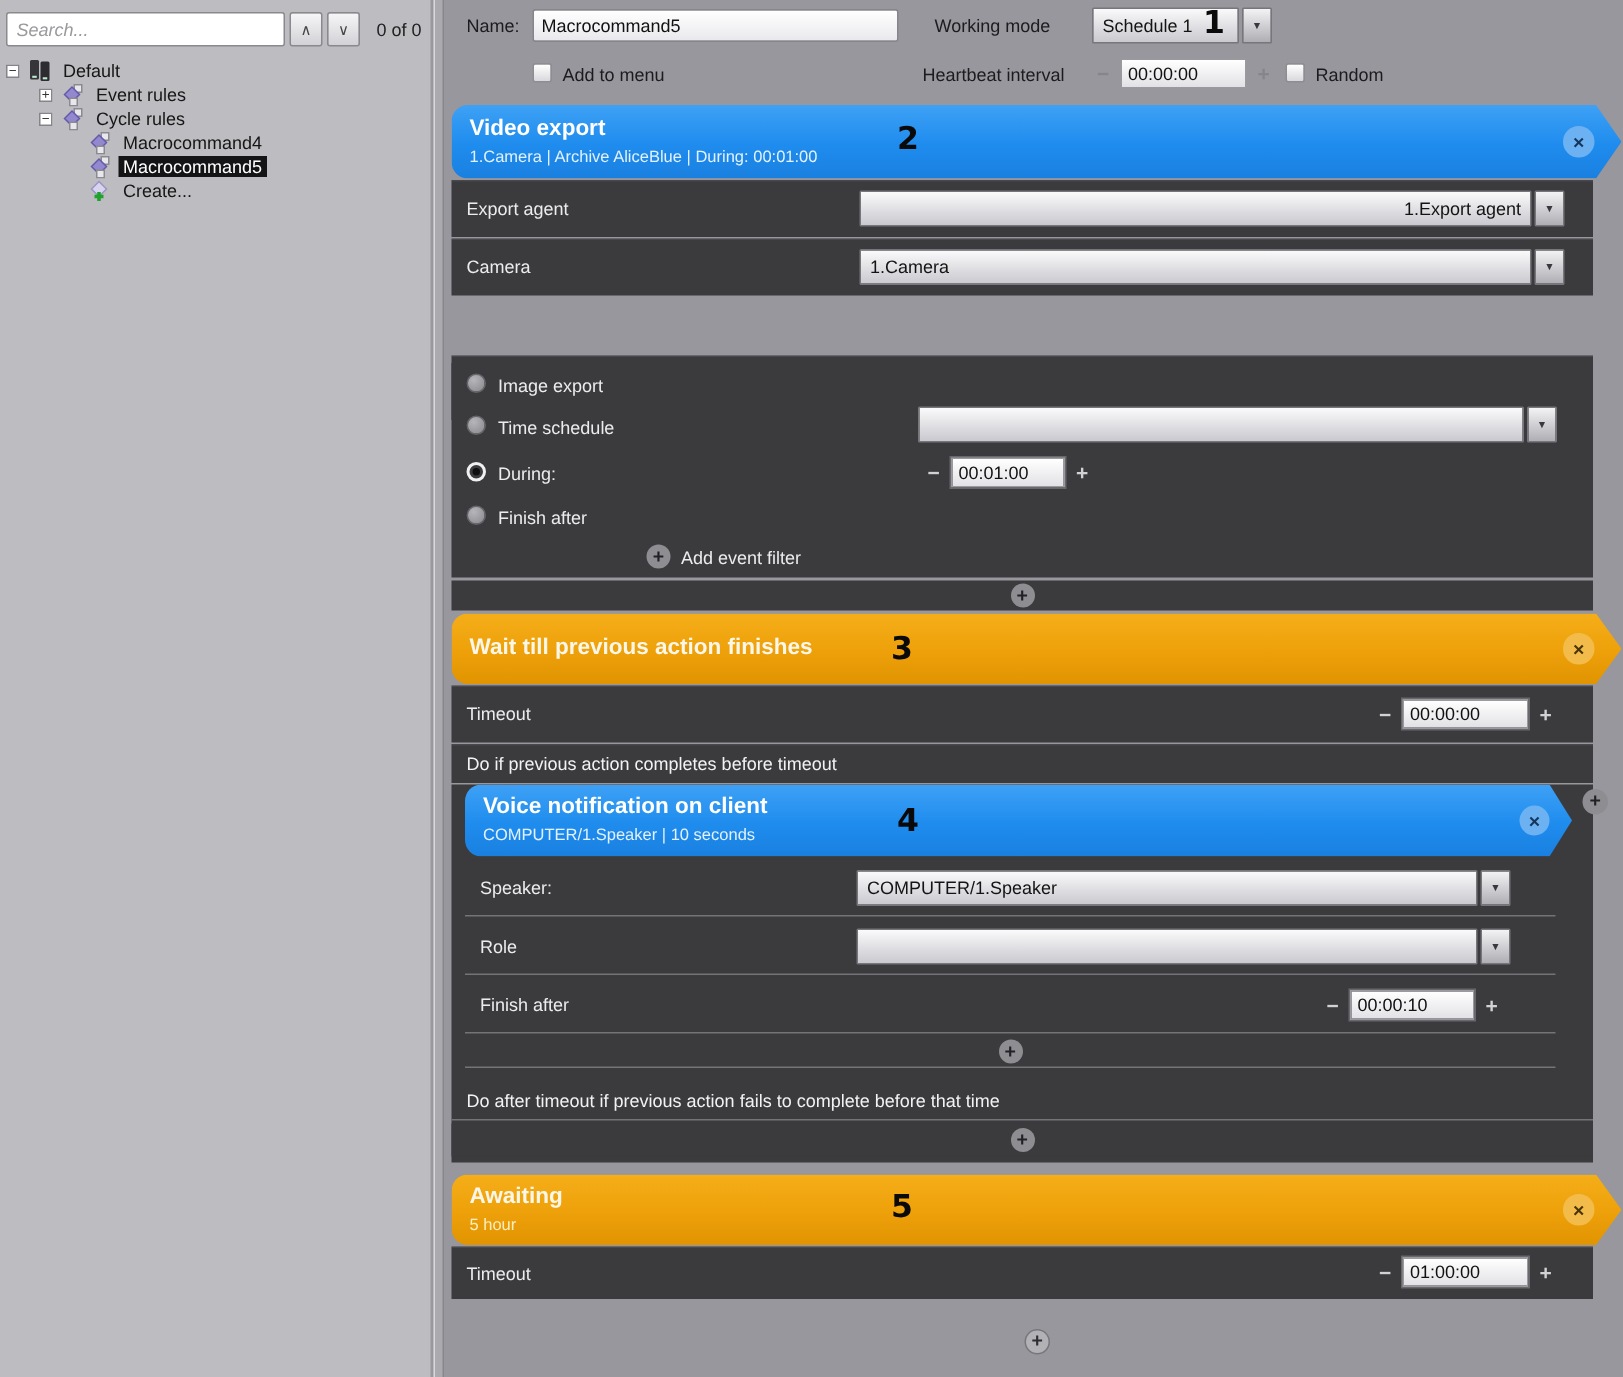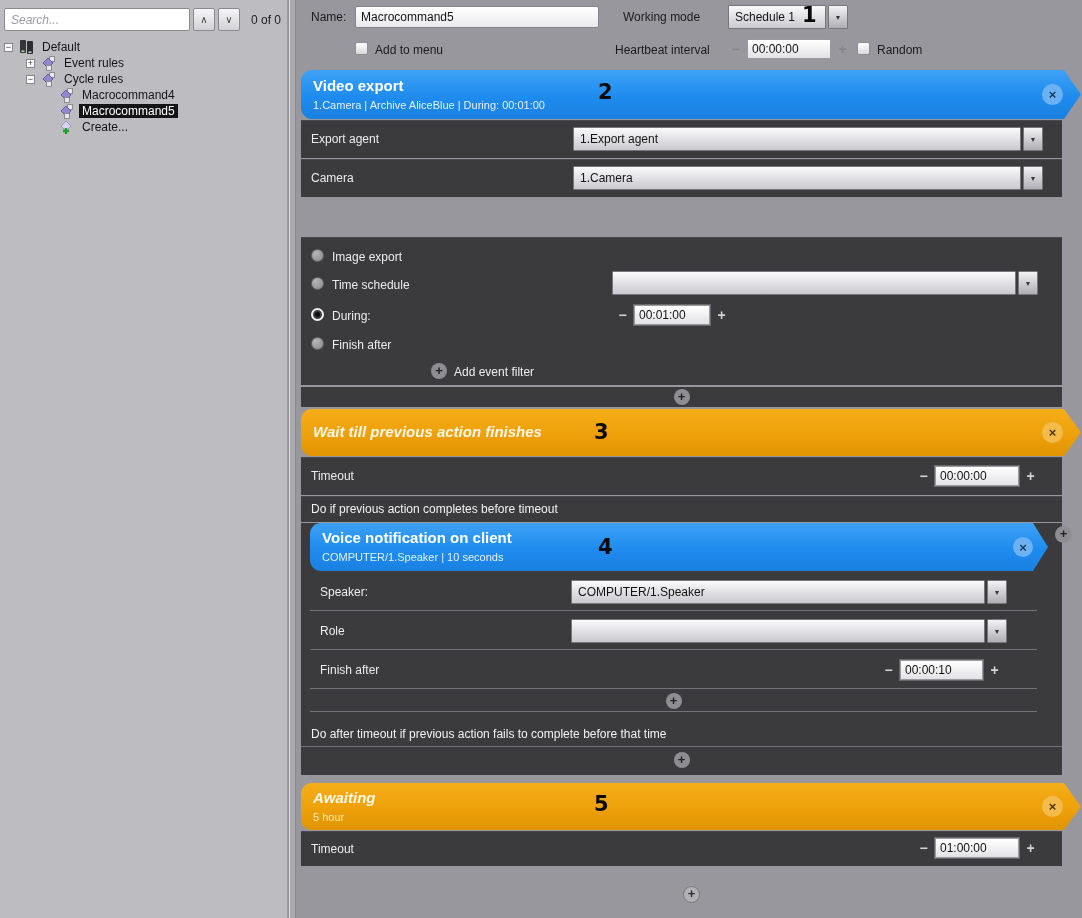--- a/index.html
+++ b/index.html
@@ -39,21 +39,21 @@
   .sign { font-size:14px; font-weight:bold; width:11px; text-align:center; }
   .sign.on-dark { color:#d2d2d6; }
   .sign.on-light { color:#85858a; }
   .time-input { width:84px; height:20px; border:1px solid #9a9a9e; box-shadow:0 0 0 1px #68686c; background:linear-gradient(180deg,#ffffff,#e2e2e6); font:12px "Liberation Sans", sans-serif; color:#111; padding:0 4px; }
 
   
   .hdr { position:absolute; clip-path:polygon(0 0, calc(100% - 17px) 0, 100% 50%, calc(100% - 17px) 100%, 0 100%);border-radius:11px; }
   .hdr.blue { background:linear-gradient(180deg,#3ea1f5 0%,#1e8cee 55%,#1a80e0 100%); }
   .hdr.orange { background:linear-gradient(180deg,#f5ae18 0%,#eda00a 55%,#e09400 100%); }
   .hdr-title { position:absolute; left:12px; font-size:15px; font-weight:bold; color:#ffffff; white-space:nowrap; }
-  .hdr.orange .hdr-title { color:#fdf7ea;font-style:italic; }
+  .hdr.orange .hdr-title { color:#fdf7ea; }
   .hdr-sub { position:absolute; left:12px; font-size:11px; color:#e2f1fe; white-space:nowrap; }
   .hdr.orange .hdr-sub { color:#fdeec0; }
   .xbtn { position:absolute; width:21px; height:21px; border-radius:50%; display:flex; align-items:center; justify-content:center; font-size:13px; font-weight:bold; }
   .xbtn.blue { background:#6cb2f2; color:#15365c; }
   .xbtn.orange { background:#f3bc4a; color:#4a3408; }
 
   .d-row { position:absolute; background:#3b3b3e; box-shadow:inset 0 1px 0 #49494d; }
   .d-row .lbl { color:#ececee; }
   .note-lbl { font-size:12px; color:#f2f2f4; position:absolute; white-space:nowrap; }
 
@@ -185,21 +185,21 @@
 
     <div class="hdr blue" style="left:5px; top:70px; width:780px; height:49px;">
       <div class="hdr-title" style="top:7px;">Video export</div>
       <div class="hdr-sub" style="top:29px;">1.Camera | Archive AliceBlue | During: 00:01:00</div>
       <div class="xbtn blue" style="left:741px; top:14px;">×</div>
     </div>
 
     <div class="d-row" style="left:5px; top:120px; width:761px; height:38px;">
       <span class="lbl" style="left:10px; top:12px;">Export agent</span>
       <div class="dd" style="left:272px; top:7px;">
-        <div class="dd-val" style="width:448px;">1.Export agent</div>
+        <div class="dd-val" style="width:448px;text-align:right;">1.Export agent</div>
         <div class="dd-btn">▼</div>
       </div>
     </div>
 
     <div class="d-row" style="left:5px; top:159px; width:761px; height:38px;">
       <span class="lbl" style="left:10px; top:12px;">Camera</span>
       <div class="dd" style="left:272px; top:7px;">
         <div class="dd-val" style="width:448px;">1.Camera</div>
         <div class="dd-btn">▼</div>
       </div>

